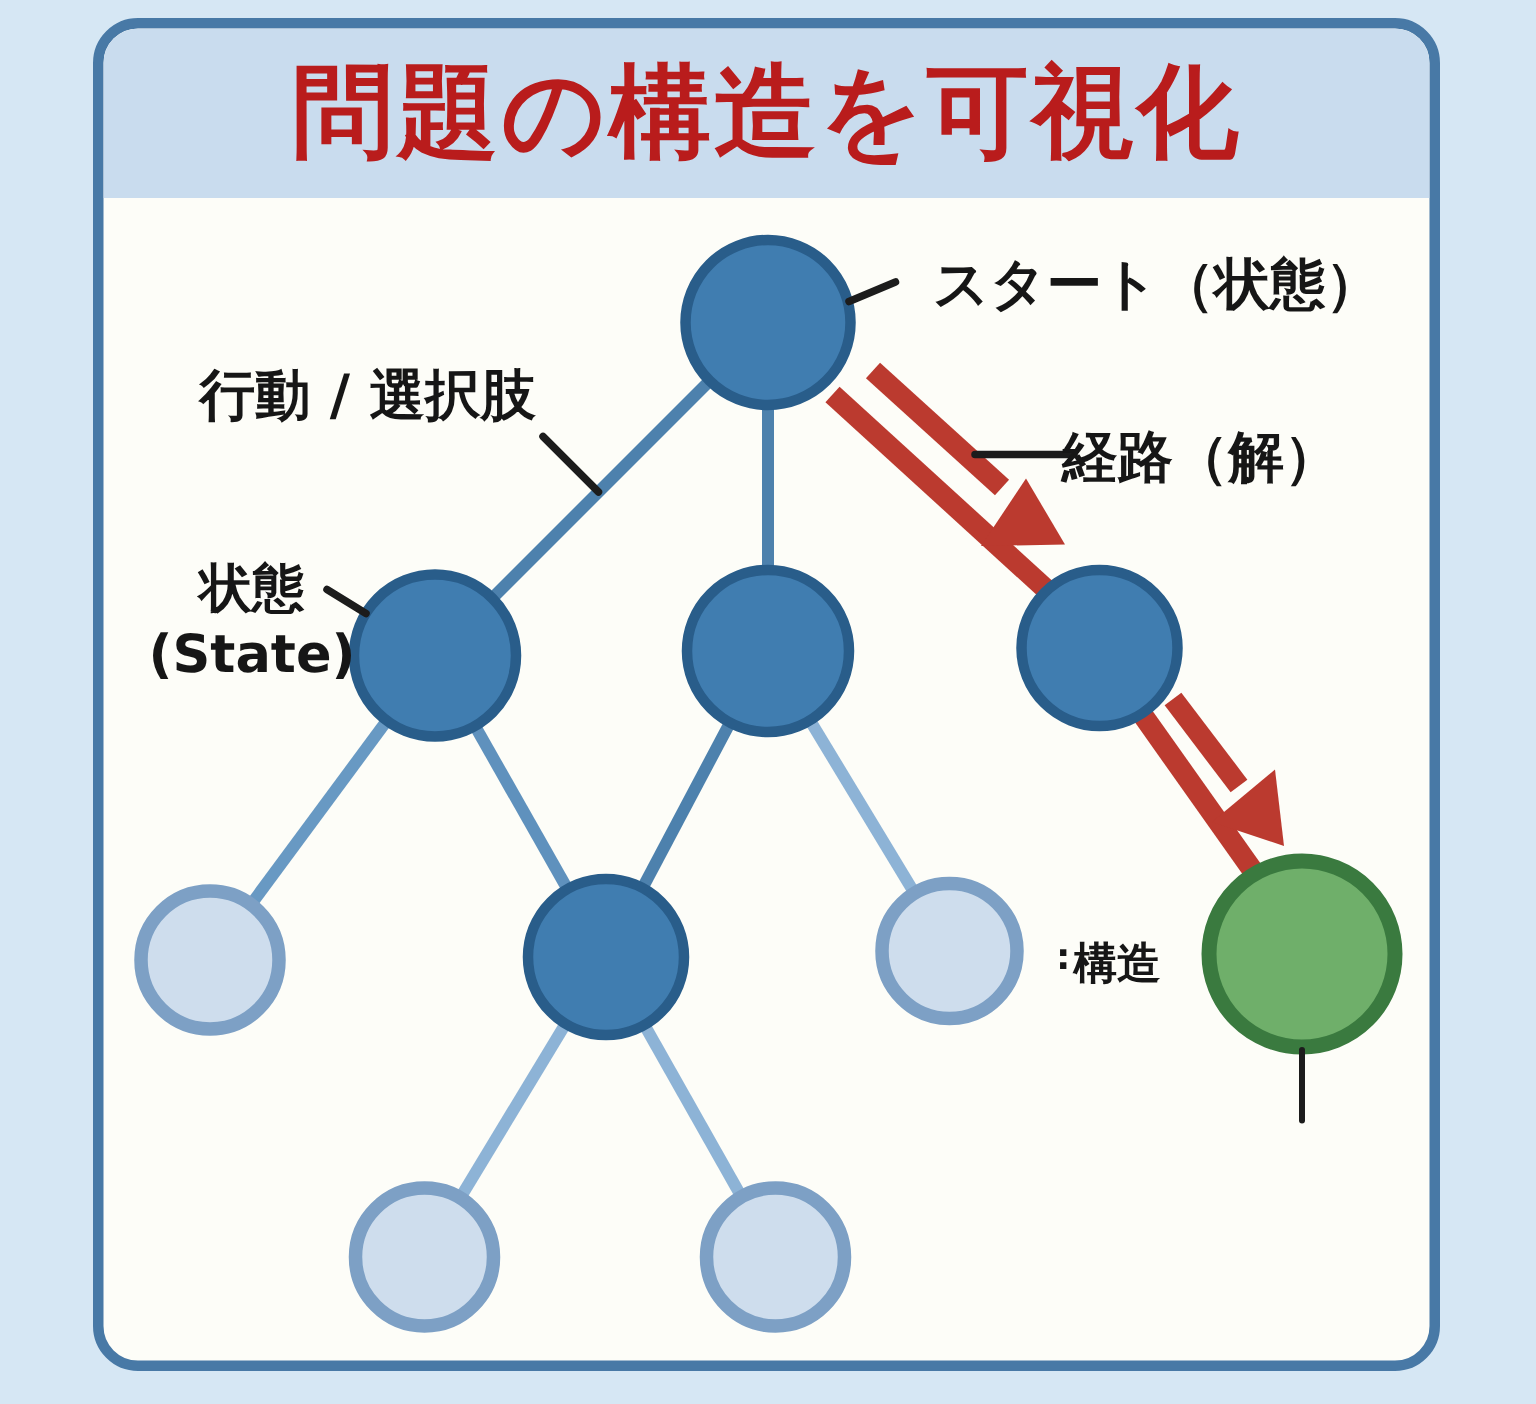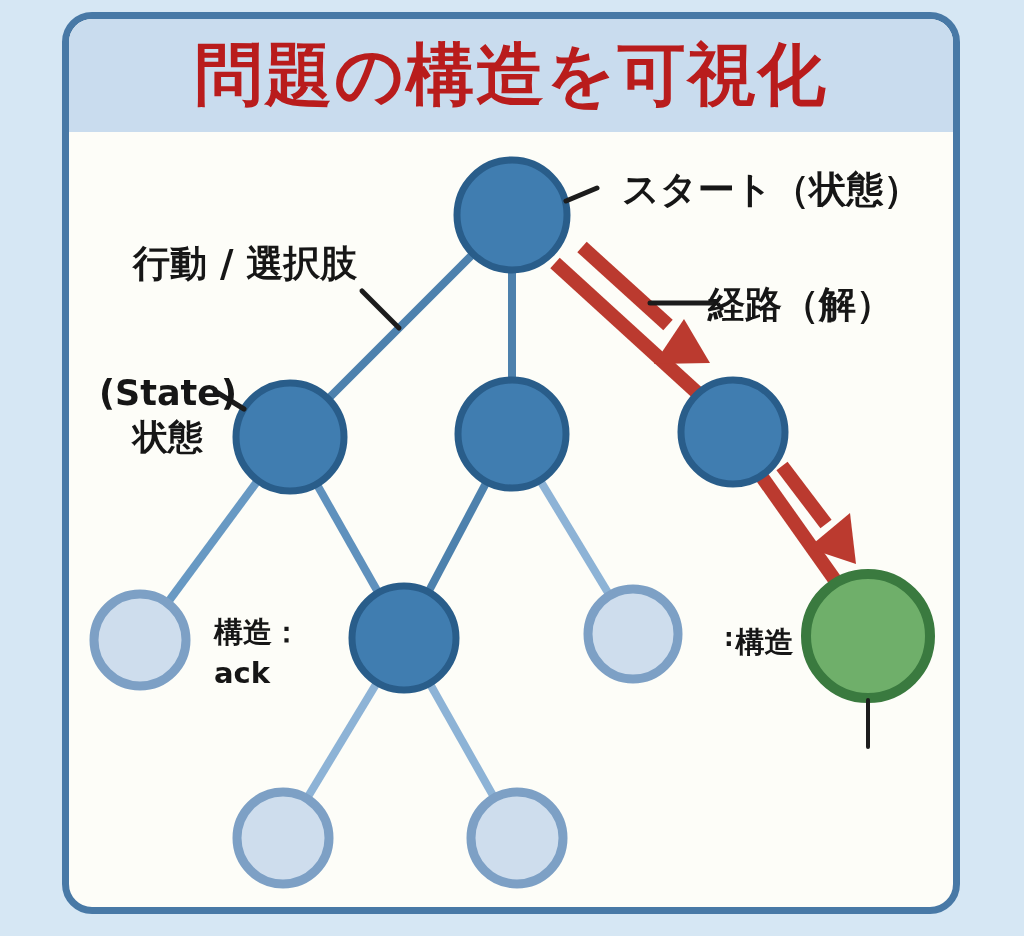--- a/index.html
+++ b/index.html
@@ -88,27 +88,23 @@
     </g>
   </svg>
 
   <div class="lbl lbl-lg" style="left:598px;top:168px;margin-left:24px;">スタート（状態）</div>
 
   <div class="lbl lbl-lg" style="left:708px;top:283px;">経路（解）</div>
 
   <div class="lbl lbl-lg" style="left:133px;top:242px;">行動 / 選択肢</div>
 
   <div class="lbl lbl-md center" style="left:58px;top:372px;width:220px;line-height:1.25;">
+    <span style="display:block">状態</span>
     <span style="display:block">(State)</span>
-    <span style="display:block">状態</span>
   </div>
 
-  <div class="lbl lbl-sm" style="left:214px;top:612px;">
-    <span style="display:block">構造：</span>
-    <span style="display:block">ack</span>
-  </div>
 
-  <div class="lbl lbl-sm" style="left:724px;top:622px;text-align:center;">
+  <div class="lbl lbl-sm" style="left:704px;top:622px;text-align:center;">
     <span class="tick">:</span><span>構造</span>
   </div>
 
 
 </div>
 
 </body></html>

